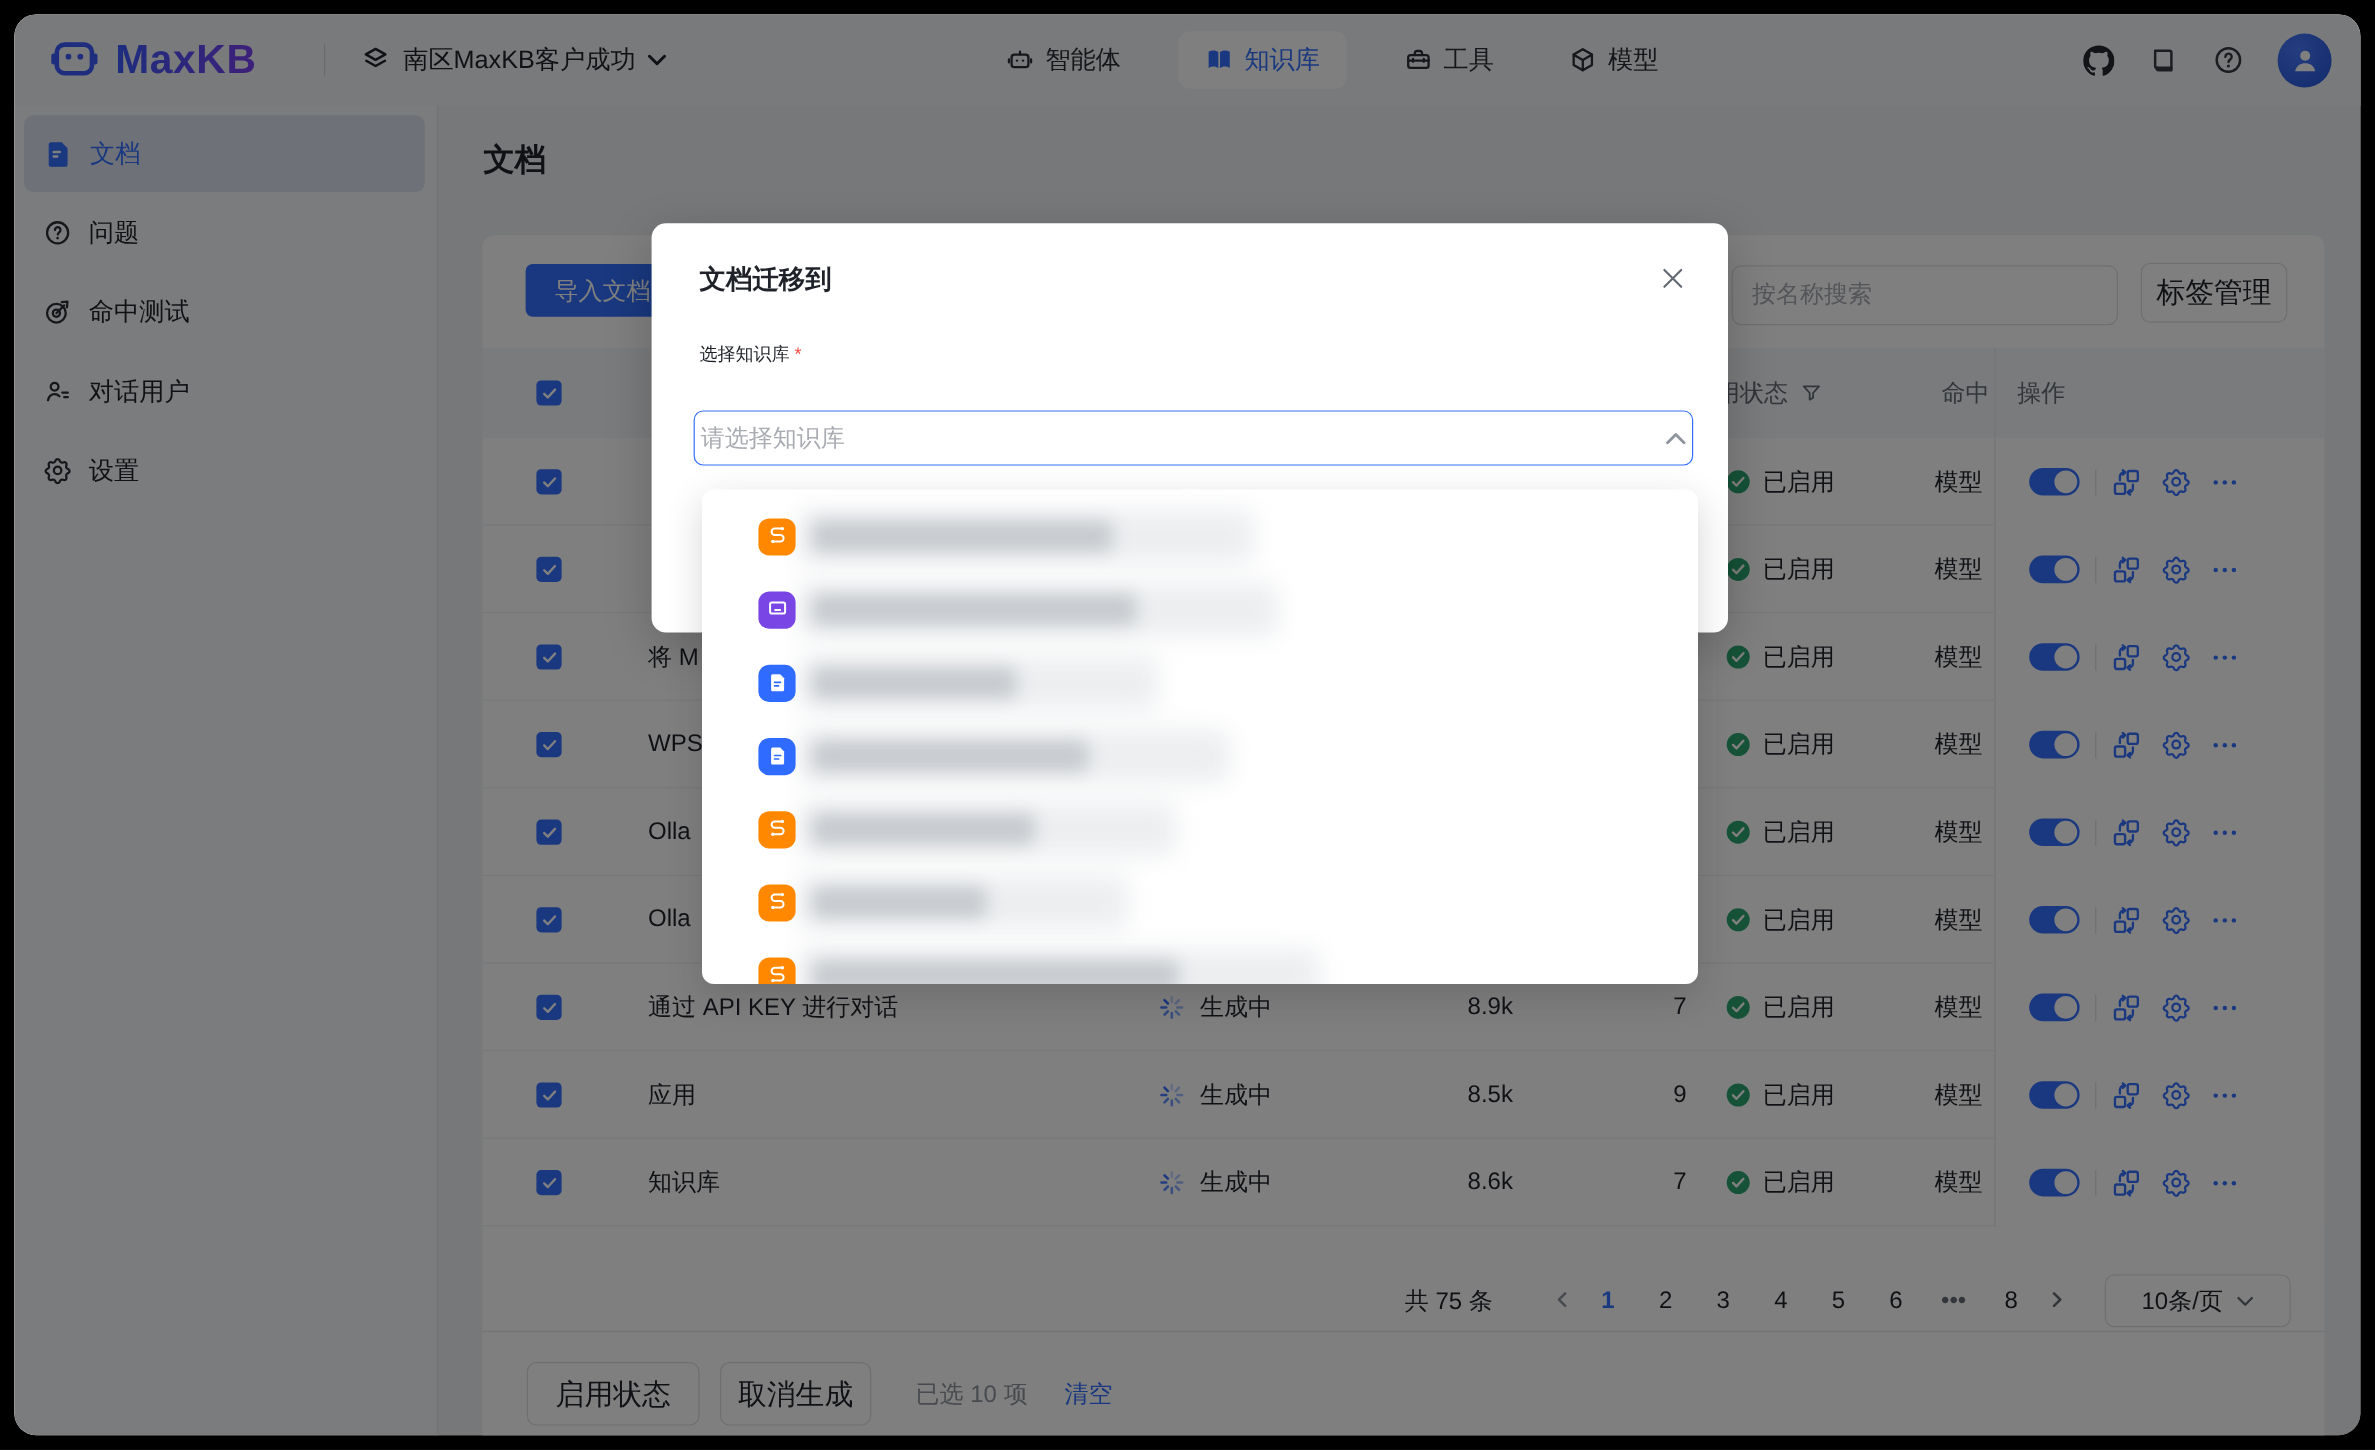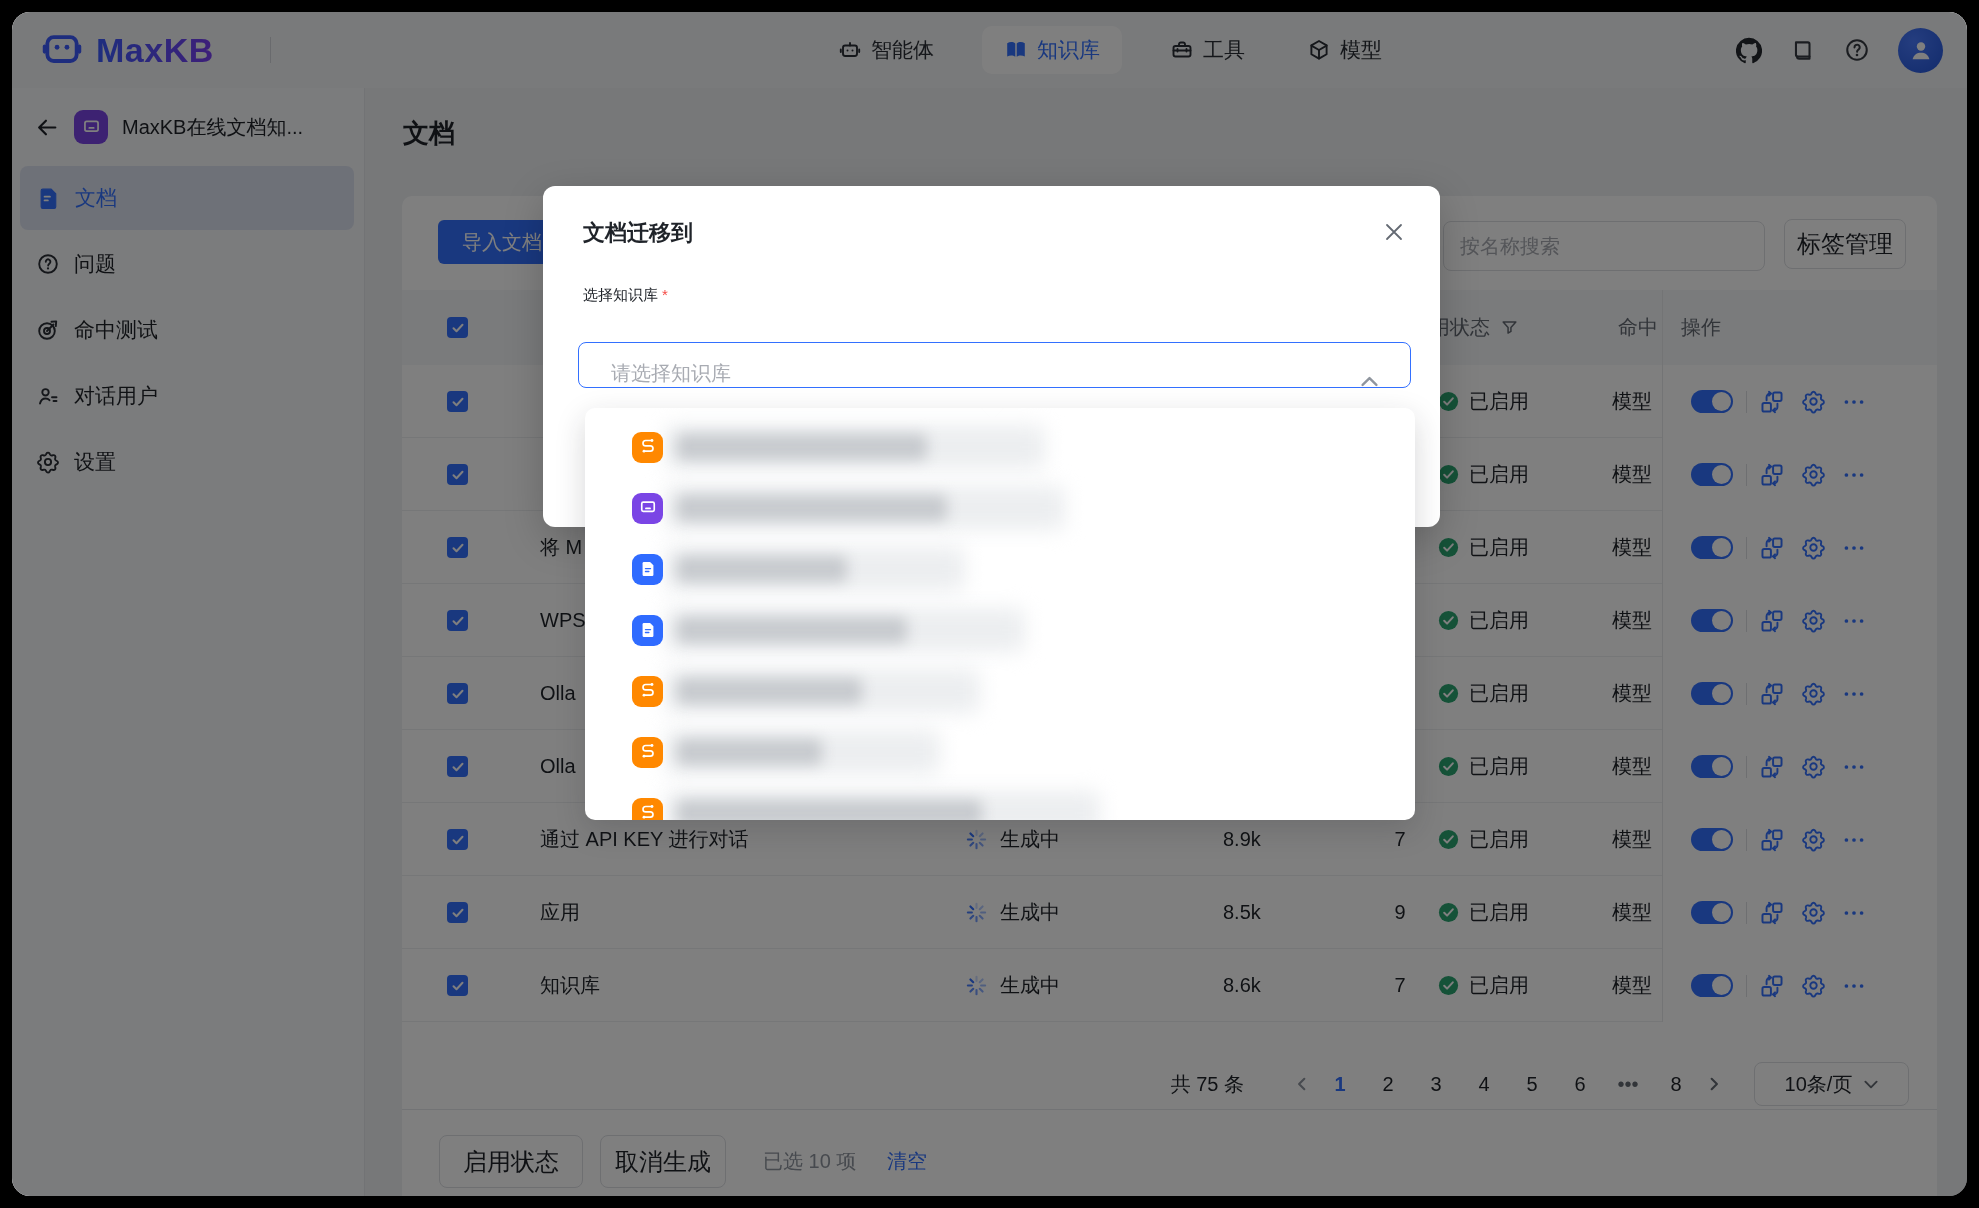--- a/index.html
+++ b/index.html
@@ -92,21 +92,21 @@
 
   
   .overlay { position:absolute; inset:0; background:rgba(0,0,0,.5); z-index:10; }
   .modal { position:absolute; left:531px; top:174px; width:897px; height:341px; background:#fff; border-radius:12px;
            z-index:20; box-shadow:0 12px 40px rgba(0,0,0,.2); }
   .modal-title { position:absolute; left:40px; top:32px; font-size:22px; font-weight:600; }
   .modal-close { position:absolute; right:34px; top:34px; width:24px; height:24px; cursor:pointer; }
   .field-label { position:absolute; left:40px; top:100px; font-size:15px; }
   .required { color:#f54a45; margin-left:4px; }
   .select { position:absolute; left:35px; top:156px; width:833px; height:46px; border:1.5px solid #3370ff; border-radius:8px;
-            background:#fff; display:flex; align-items:flex-end; padding:0 32px; cursor:pointer; }
+            background:#fff; display:flex; align-items:center; padding:0 5px; cursor:pointer; }
   .select-placeholder { font-size:20px; color:#a8abb2; flex:1; }
   .panel { position:absolute; left:573px; top:396px; width:830px; height:412px; background:#fff; border-radius:10px;
            z-index:21; box-shadow:0 10px 30px rgba(31,35,41,.18); overflow:hidden; }
   .panel-caret { position:absolute; left:400px; top:-7px; width:15px; height:15px; background:#fff; transform:rotate(45deg);
                  border-radius:2px; box-shadow:-2px -2px 4px rgba(31,35,41,.05); }
   .dd-item { position:absolute; left:0; width:100%; height:60px; display:flex; align-items:center; cursor:pointer; }
   .dd-tile { position:absolute; left:47px; width:31px; height:31px; border-radius:9px; display:flex; align-items:center; justify-content:center; }
   .dd-halo { position:absolute; left:80px; height:44px; border-radius:8px; background:#eceef0; filter:blur(10px); }
   .dd-blur { position:absolute; left:92px; height:26px; border-radius:5px; background:#c7cace; filter:blur(7px); }
   .muted { color:#646a73; }
@@ -132,20 +132,34 @@
             <circle cx="9.3" cy="10.5" r="1.3" fill="url(#lg1)"></circle>
             <circle cx="14.7" cy="10.5" r="1.3" fill="url(#lg1)"></circle>
             <path d="M9.5 14.5h5" stroke="url(#lg1)" stroke-width="1.8" stroke-linecap="round"></path>
             <path d="M2.5 10v3M21.5 10v3" stroke="url(#lg1)" stroke-width="2" stroke-linecap="round"></path>
             <path d="M10 20.5h4" stroke="url(#lg1)" stroke-width="2.4" stroke-linecap="round"></path>
           </svg>
         </span>
         <span class="brand-text">MaxKB</span>
       </div>
       <div class="nav-divider"></div>
+      <div class="workspace">
+        <span>
+          <svg width="26" height="26" viewBox="0 0 24 24" fill="none" stroke="#1f2329" stroke-width="1.9" stroke-linejoin="round">
+            <path d="M12 3.5l7.5 4.2L12 11.9 4.5 7.7z"></path>
+              <path d="M4.8 12.6l7.2 4 7.2-4" stroke-linecap="round"></path>
+          </svg>
+        </span>
+        <span class="workspace-label">南区MaxKB客户成功</span>
+        <span>
+          <svg width="15" height="10" viewBox="0 0 12 8">
+              <path d="M1 1.5l5 5 5-5" fill="none" stroke="#1f2329" stroke-width="2" stroke-linecap="round" stroke-linejoin="round"></path>
+            </svg>
+        </span>
+      </div>
       <div class="nav-center" id="nav-center">
   <div class="nav-item">
     <span class="ni-icon">
               <svg width="24" height="24" viewBox="0 0 24 24" fill="none" stroke="#2b2f36" stroke-width="1.9" stroke-linecap="round" stroke-linejoin="round">
                 <rect x="5" y="7.5" width="14" height="10.5" rx="2.2"></rect>
                 <circle cx="9.5" cy="12.5" r="1" fill="#2b2f36" stroke="none"></circle>
                 <circle cx="14.5" cy="12.5" r="1" fill="#2b2f36" stroke="none"></circle>
                 <path d="M2.8 11.5v2.5M21.2 11.5v2.5M12 7.5V5"></path>
               </svg>
             </span>
@@ -203,34 +217,20 @@
         <span class="avatar">
           <svg width="28" height="28" viewBox="0 0 24 24" fill="#fff">
             <circle cx="12" cy="9" r="3.6"></circle>
             <path d="M4.8 20c1-4 3.8-5.6 7.2-5.6s6.2 1.6 7.2 5.6z"></path>
           </svg>
         </span>
       </div>
     </div>
 
     <div class="sidebar">
-      <div class="sb-head">
-        <span class="icon-btn" style="flex:none">
-          <svg width="25" height="25" viewBox="0 0 24 24" fill="none" stroke="#1f2329" stroke-width="2.1" stroke-linecap="round" stroke-linejoin="round">
-            <path d="M19.5 12h-15M10.5 5.5L4 12l6.5 6.5"></path>
-          </svg>
-        </span>
-        <span class="sb-kb-icon">
-          <svg width="21" height="21" viewBox="0 0 24 24" fill="none" stroke="#fff" stroke-width="2">
-            <rect x="4.5" y="5" width="15" height="11" rx="2"></rect>
-            <path d="M9.5 12.5h5" stroke-linecap="round"></path>
-          </svg>
-        </span>
-        <span class="sb-title">MaxKB在线文档知...</span>
-      </div>
       <div class="sb-items" id="sb-items">
   <div class="sb-item active">
     <span class="si-icon">
               <svg width="25" height="25" viewBox="0 0 24 24">
                 <path d="M6.5 3h8L19 7.5V20a1.6 1.6 0 01-1.6 1.6H6.5A1.6 1.6 0 014.9 20V4.6A1.6 1.6 0 016.5 3z" fill="#3370ff"></path>
                 <path d="M8.3 10.2h5M8.3 13.8h3" stroke="#fff" stroke-width="1.9" stroke-linecap="round"></path>
               </svg>
             </span>
     <span class="si-label">文档</span>
   </div>

